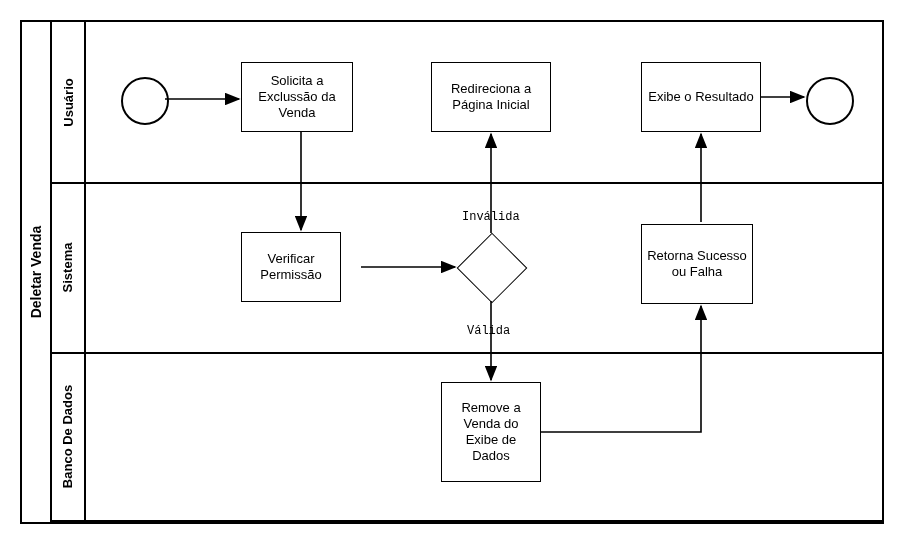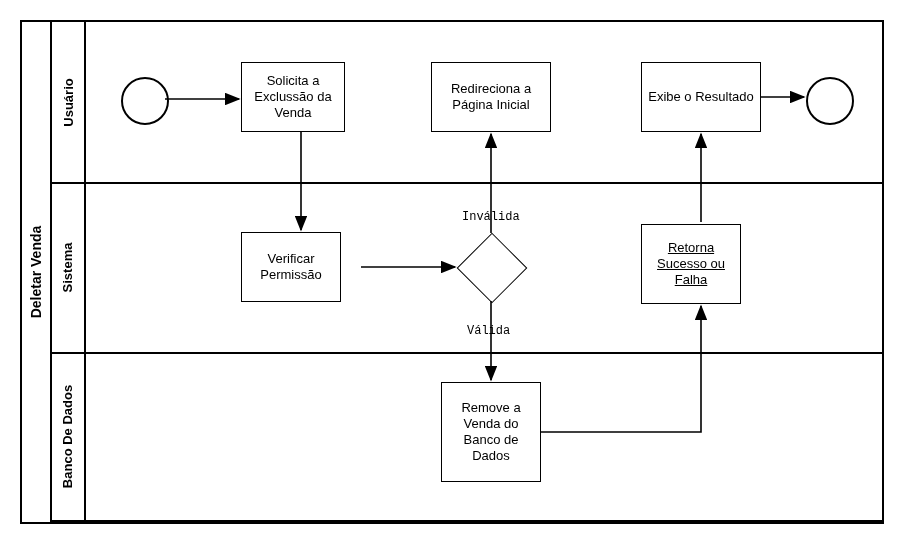--- a/index.html
+++ b/index.html
@@ -129,21 +129,21 @@
   <div class="lanes">
 
     <div class="lane" style="top:0; height:160px;">
       <div class="lane-label">
         <span>Usuário</span>
       </div>
       <div class="lane-content">
 
         <div class="circle" style="left:35px; top:55px; width:44px; height:44px;"></div>
 
-        <div class="task" style="left:155px; top:40px; width:104px; height:70px;">
+        <div class="task" style="left:155px; top:40px; width:112px; height:70px;">
           <span>Solicita a Exclussão da Venda</span>
         </div>
 
         <div class="task" style="left:345px; top:40px; width:120px; height:70px;">
           <span>Redireciona a Página Inicial</span>
         </div>
 
         <div class="task" style="left:555px; top:40px; width:120px; height:70px;">
           <span>Exibe o Resultado</span>
         </div>
@@ -157,34 +157,34 @@
         <span>Sistema</span>
       </div>
       <div class="lane-content">
 
         <div class="task" style="left:155px; top:50px; width:100px; height:70px;">
           <span>Verificar Permissão</span>
         </div>
 
         <div class="gateway" style="left:381px; top:61px;"></div>
 
-        <div class="task" style="left:555px; top:42px; width:100px; height:80px;text-decoration:underline;">
+        <div class="task" style="left:555px; top:42px; width:112px; height:80px;">
           <span>Retorna Sucesso ou Falha</span>
         </div>
       </div>
     </div>
 
     <div class="lane" style="top:330px; height:168px;">
       <div class="lane-label">
         <span>Banco De Dados</span>
       </div>
       <div class="lane-content">
 
         <div class="task" style="left:355px; top:30px; width:100px; height:100px;">
-          <span>Remove a Venda do Banco de Dados</span>
+          <span>Remove a Venda do Exibe de Dados</span>
         </div>
       </div>
     </div>
 
     <div class="edge-label" style="left:410px; top:188px;">Inválida</div>
     <div class="edge-label" style="left:415px; top:302px;">Válida</div>
 
     <svg class="arrows" viewBox="0 0 830 500">
       <defs>
         <marker id="arrowhead" markerWidth="10" markerHeight="8" refX="9" refY="4" orient="auto">

